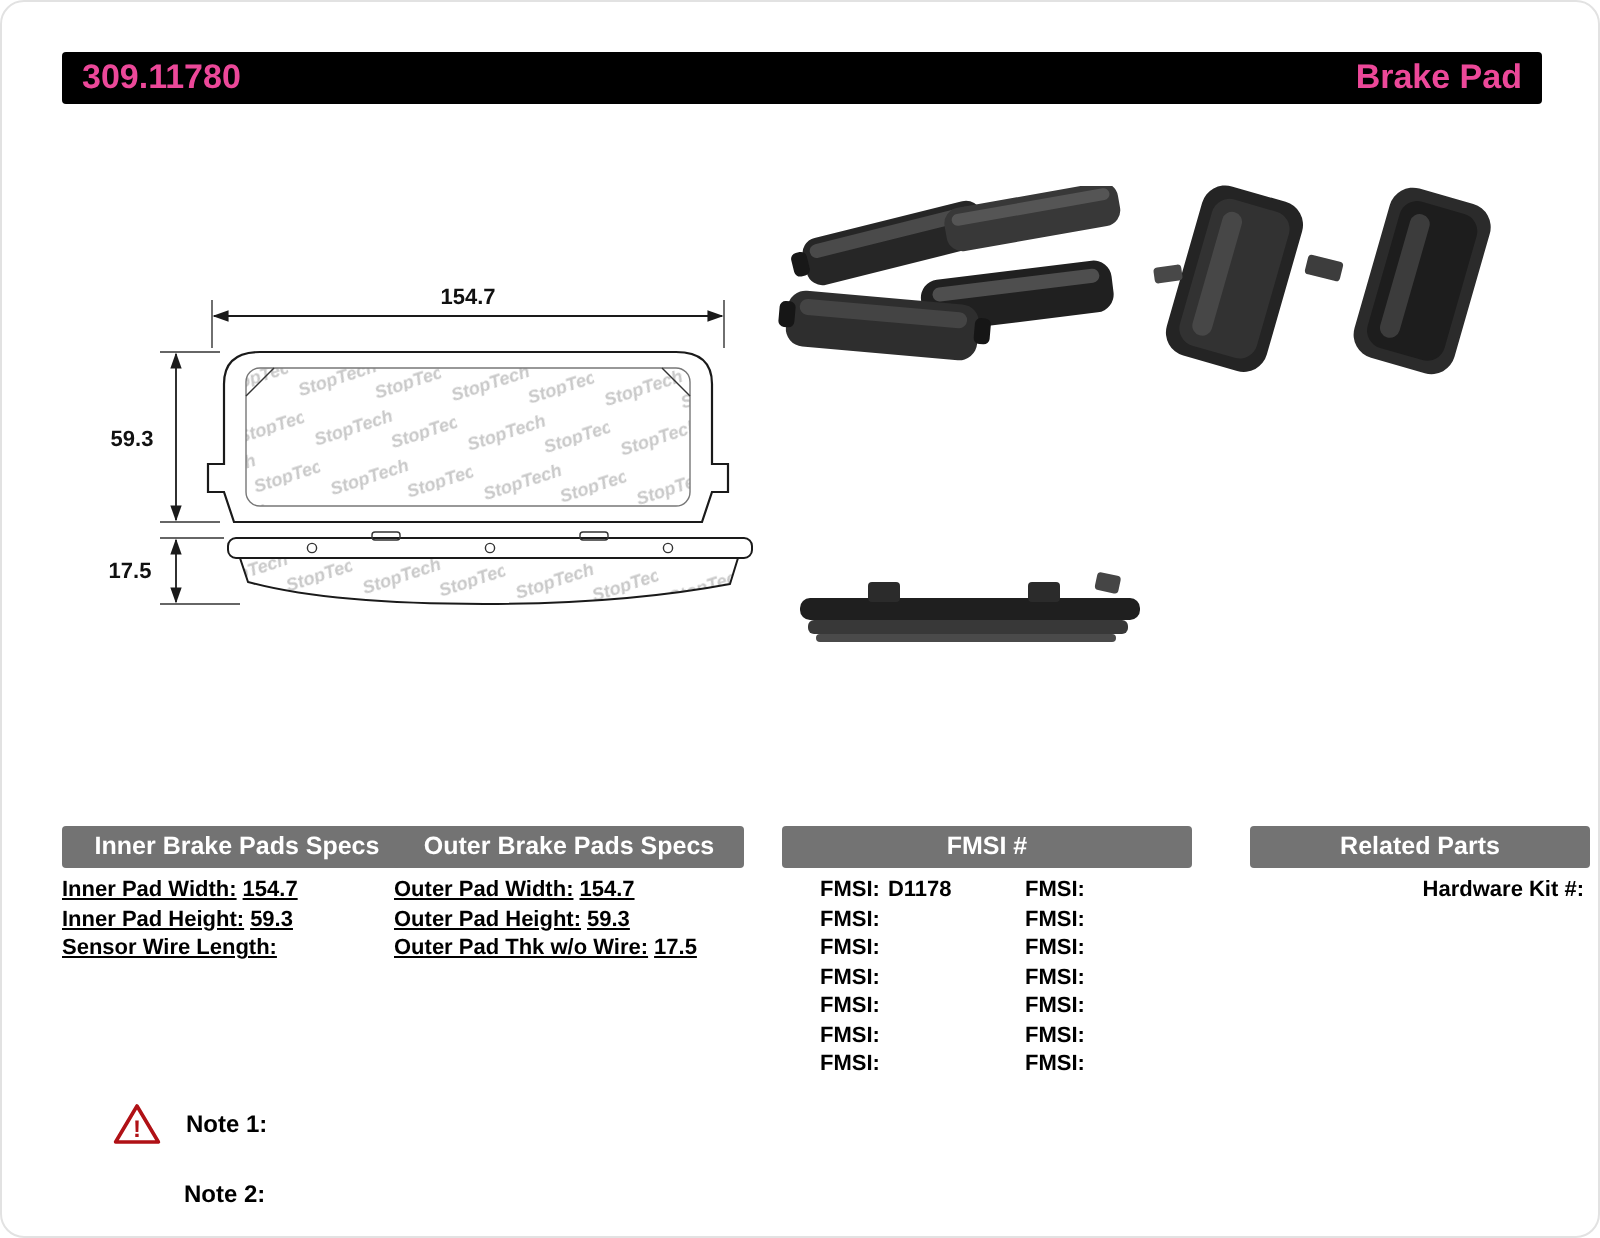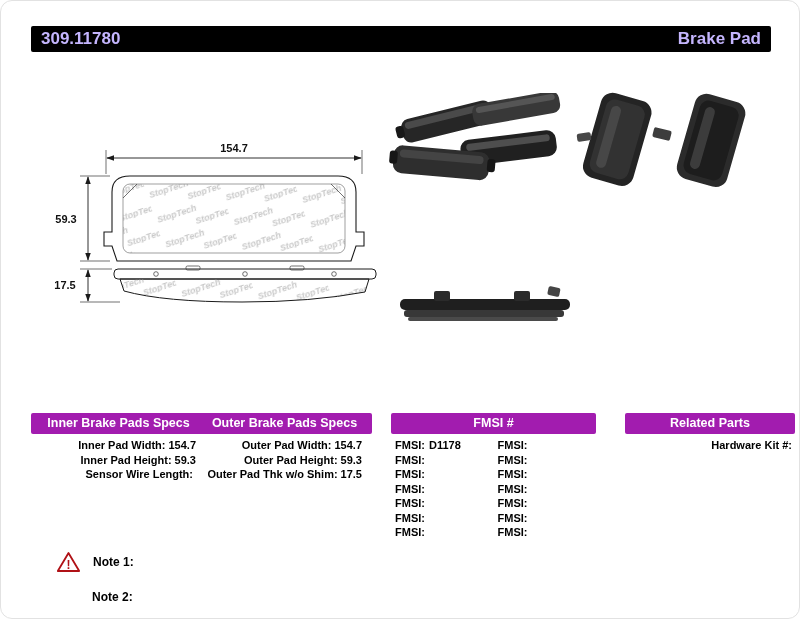--- a/index.html
+++ b/index.html
@@ -6,21 +6,21 @@
   html,body { background:#fff; }
   body { font-family:"Liberation Sans", sans-serif; color:#000; }
   .page {
     position:relative; width:800px; height:619px; background:#fff;
     border:1px solid #e2e2e2; border-radius:12px; overflow:hidden;
   }
 
   
   .topbar {
     position:absolute; left:30px; top:25px; width:740px; height:26px;
-    background:#000; color:#c4b5fd; border-radius:2px;
+    background:#000; color:#ec4899; border-radius:2px;
     display:flex; justify-content:space-between; align-items:center;
     padding:0 10px; font-size:17px; font-weight:bold;
   }
 
   
   .drawing  { position:absolute; left:35px;  top:85px;  }
   .photos-a { position:absolute; left:388px; top:92px;  }
   .photos-b { position:absolute; left:572px; top:88px;  }
   .photos-c { position:absolute; left:395px; top:282px; }
 
@@ -32,29 +32,29 @@
   .wmtext  { font-size:9px; font-style:italic; font-weight:bold; fill:#c9c9c9; font-family:"Liberation Sans",sans-serif; }
 
   
   .col { position:absolute; top:412px; font-size:11px; font-weight:bold; color:#000; }
   .col-inner   { left:30px;  width:175px; }
   .col-outer   { left:196px; width:175px; }
   .col-fmsi    { left:390px; width:205px; }
   .col-related { left:624px; width:170px; }
 
   .sec-header {
-    background:#a21caf; color:#fff; text-align:center;
+    background:#737373; color:#fff; text-align:center;
     height:21px; line-height:21px; font-size:12.5px; font-weight:bold;
     border-radius:2px; margin-bottom:4px;
   }
-  .spec-row { text-align:right; padding:0 10px 0 0; line-height:14.5px; white-space:nowrap; }
+  .spec-row { text-align:left; padding:0 10px 0 0; line-height:14.5px; white-space:nowrap;text-decoration:underline; }
   .spec-row .val { margin-left:3px; }
 
   .fmsi-row { display:flex; line-height:14.5px; }
-  .fmsi-cell { width:50%; padding-left:4px; white-space:nowrap; }
+  .fmsi-cell { width:50%; padding-left:4px; white-space:nowrap;margin-left:15px; }
   .fmsi-cell .val { margin-left:4px; }
 
   .related-row { text-align:right; padding-left:6px; line-height:14.5px; white-space:nowrap; }
   .related-row .val { margin-left:3px; }
 
   
   .notes { position:absolute; left:55px; top:549px; font-size:12px; font-weight:bold; }
   .note-row { display:flex; align-items:center; height:24px; }
   .note-row .warn { margin-right:12px; }
   .note-2 { padding-left:36px; margin-top:11px; }
@@ -171,21 +171,21 @@
 
   <div class="col col-outer">
     <div class="sec-header">Outer Brake Pads Specs</div>
     <div class="spec-row">
       <span>Outer Pad Width:</span><span class="val">154.7</span>
     </div>
     <div class="spec-row">
       <span>Outer Pad Height:</span><span class="val">59.3</span>
     </div>
     <div class="spec-row">
-      <span>Outer Pad Thk w/o Shim:</span><span class="val">17.5</span>
+      <span>Outer Pad Thk w/o Wire:</span><span class="val">17.5</span>
     </div>
   </div>
 
   <div class="col col-fmsi">
     <div class="sec-header">FMSI #</div>
 
     <div class="fmsi-row">
       <div class="fmsi-cell"><span>FMSI:</span><span class="val">D1178</span></div>
       <div class="fmsi-cell"><span>FMSI:</span><span class="val"></span></div>
     </div>

